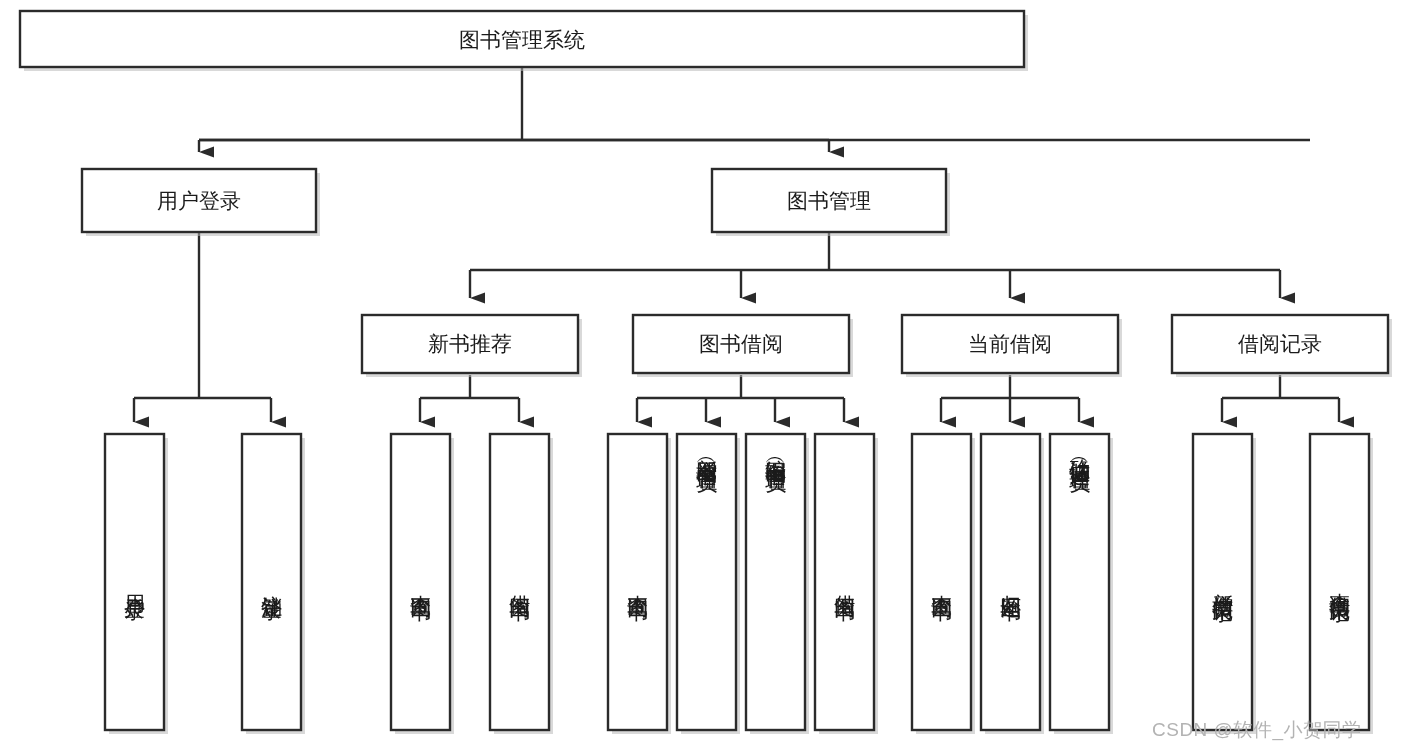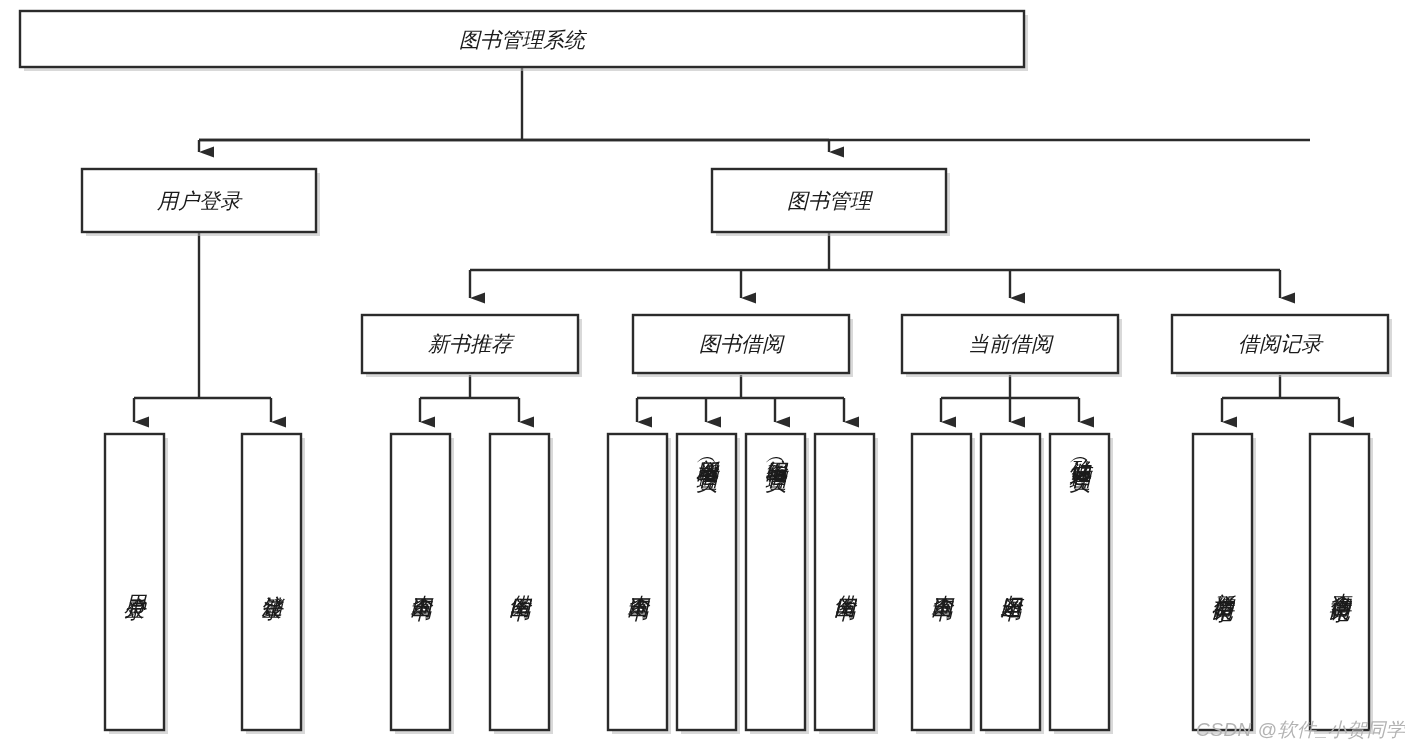--- a/index.html
+++ b/index.html
@@ -11,21 +11,20 @@
     width: 1405px;
     height: 747px;
     font-family: "Liberation Sans", "DejaVu Sans", sans-serif;
     overflow: hidden;
     position: relative;
   }
   #diagram-root {
     position: relative;
     width: 1405px;
     height: 650px;
-    font-style: italic;
   }
   svg.flow {
     position: absolute;
     top: 0;
     left: 0;
     width: 1405px;
     height: 747px;
     display: block;
   }
   .node-box {
@@ -285,15 +284,15 @@
     <span class="node-label-v" style="position:static;">确认归还（管理员）</span>
   </div>
 
   <div class="vlabel-wrap" style="left:1193px; top:434px; width:59px; height:296px;">
     <span class="node-label-v" style="position:static;">新增借阅记录</span>
   </div>
   <div class="vlabel-wrap" style="left:1310px; top:434px; width:59px; height:296px;">
     <span class="node-label-v" style="position:static;">查询借阅记录</span>
   </div>
 
-  <div class="watermark" style="left:1196px; top:717px;">CSDN @软件_小贺同学</div>
+  <div class="watermark" style="left:1152px; top:717px;">CSDN @软件_小贺同学</div>
 
 </div>
 
 </body></html>

